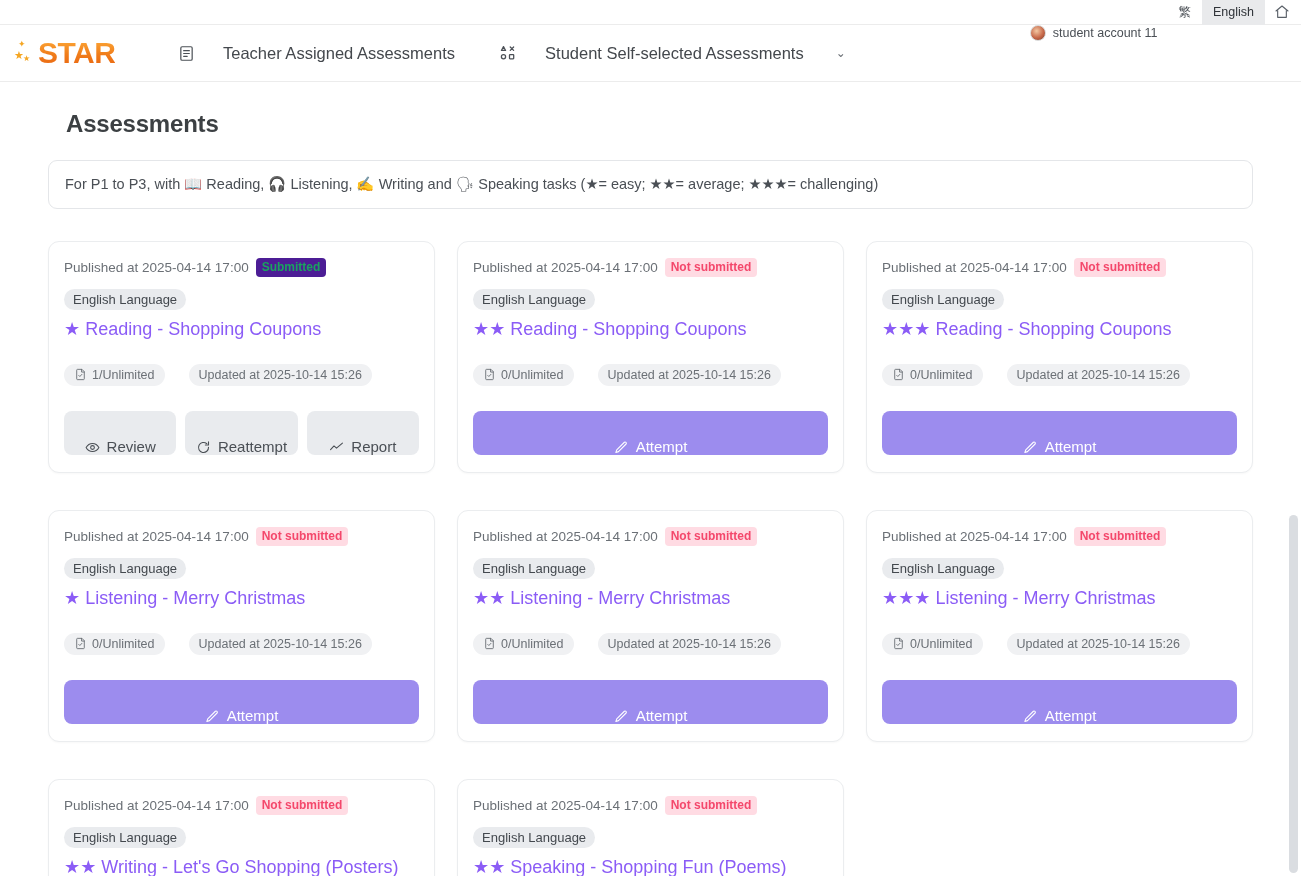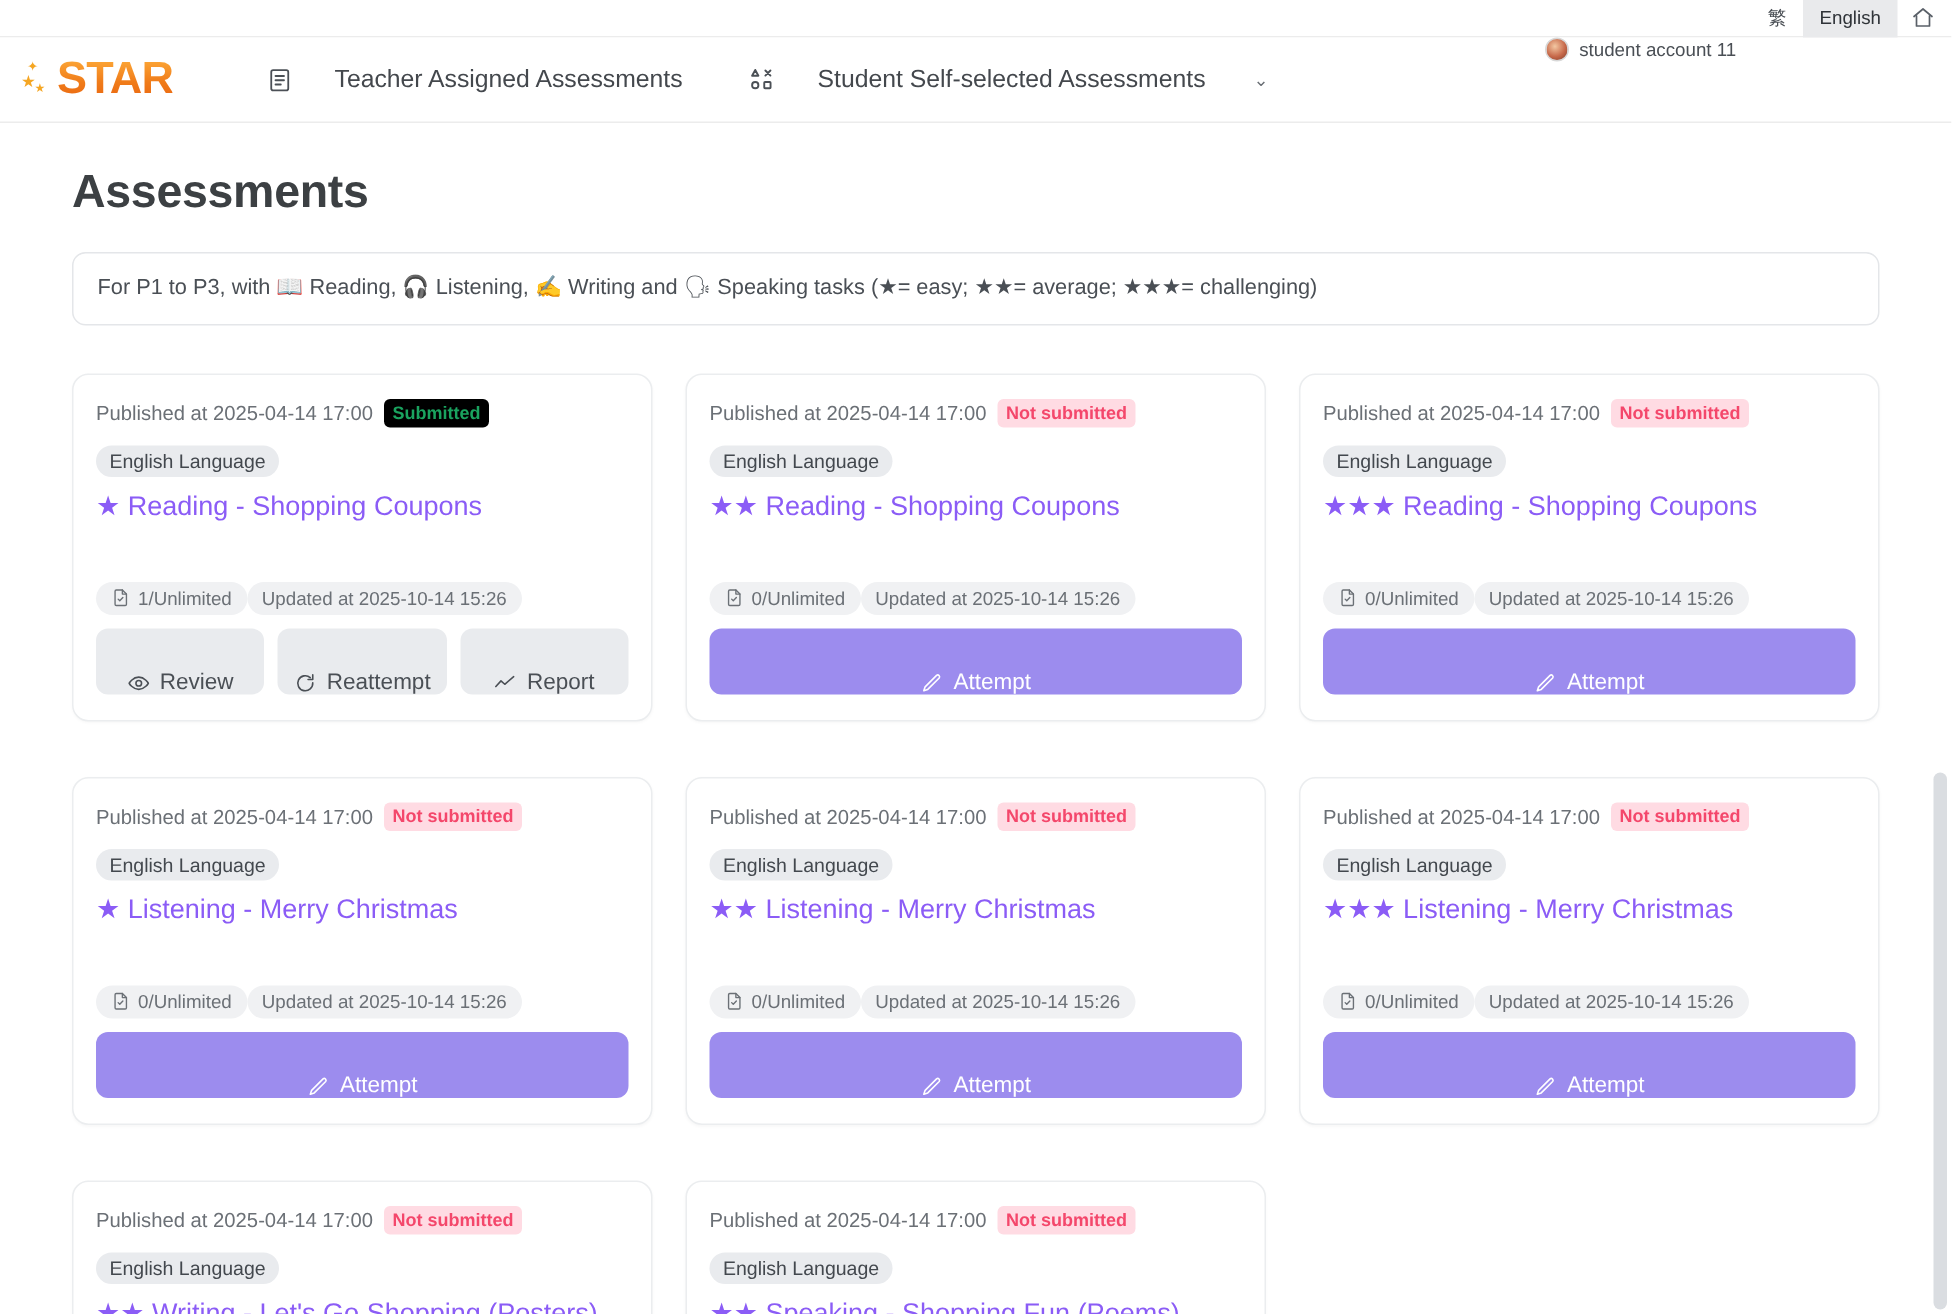--- a/index.html
+++ b/index.html
@@ -68,22 +68,22 @@
   .nav-item {
     display: flex; align-items: center; gap: 28px;
     font-size: 16.5px; color: #44484d;
   }
   .nav-icon { display: flex; align-items: center; color: #4b5056; }
   .chev { margin-left: 4px; color: #6a6f75; font-size: 12px; }
 
   
   .page { padding: 0 48px; }
   .page-title {
-    font-size: 31px; font-weight: 700; color: #3c4043;
-    margin: 28px 0 0 0; letter-spacing: -0.2px;
+    font-size: 24px; font-weight: 700; color: #3c4043;
+    margin: 28px 0 0 18px; letter-spacing: -0.2px;
   }
   .banner {
     margin-top: 22px;
     border: 1px solid #e4e6e9;
     border-radius: 9px;
     padding: 14px 16px;
     font-size: 14.5px;
     color: #4a4f55;
     line-height: 1.3;
     white-space: nowrap;
@@ -106,35 +106,35 @@
     display: flex; flex-direction: column;
   }
   .card-head {
     display: flex; align-items: center; gap: 7px;
     font-size: 13.5px; color: #6b7076; white-space: nowrap;
   }
   .badge {
     font-size: 12px; font-weight: 700; padding: 2px 6px; border-radius: 4px;
     line-height: 1.25;
   }
-  .badge.submitted { background: #000000; color: #1aa35f; }
+  .badge.submitted { background: #4c1d95; color: #1aa35f; }
   .badge.not-submitted { background: #ffdbe3; color: #f4476b; }
 
   .subject-pill {
     display: inline-block; margin-top: 12px;
     background: #e9ebee; color: #43484e;
     font-size: 13px; padding: 3px 9px; border-radius: 11px;
   }
   .card-title {
     margin-top: 8px; font-size: 18px; font-weight: 400; color: #8b5cf6;
     line-height: 1.25;
   }
   .spacer { flex: 1 1 auto; min-height: 22px; }
 
-  .meta-row { display: flex; align-items: center; gap: 0; margin-bottom: 9px; }
+  .meta-row { display: flex; align-items: center; gap: 24px; margin-bottom: 25px; }
   .meta-pill {
     display: flex; align-items: center; gap: 5px;
     background: #f0f1f3; color: #6b7076;
     font-size: 12.5px; padding: 4px 10px; border-radius: 11px;
     white-space: nowrap;
   }
 
   .actions { display: flex; gap: 9px; }
   .btn {
     border: none; border-radius: 8px; cursor: pointer;

